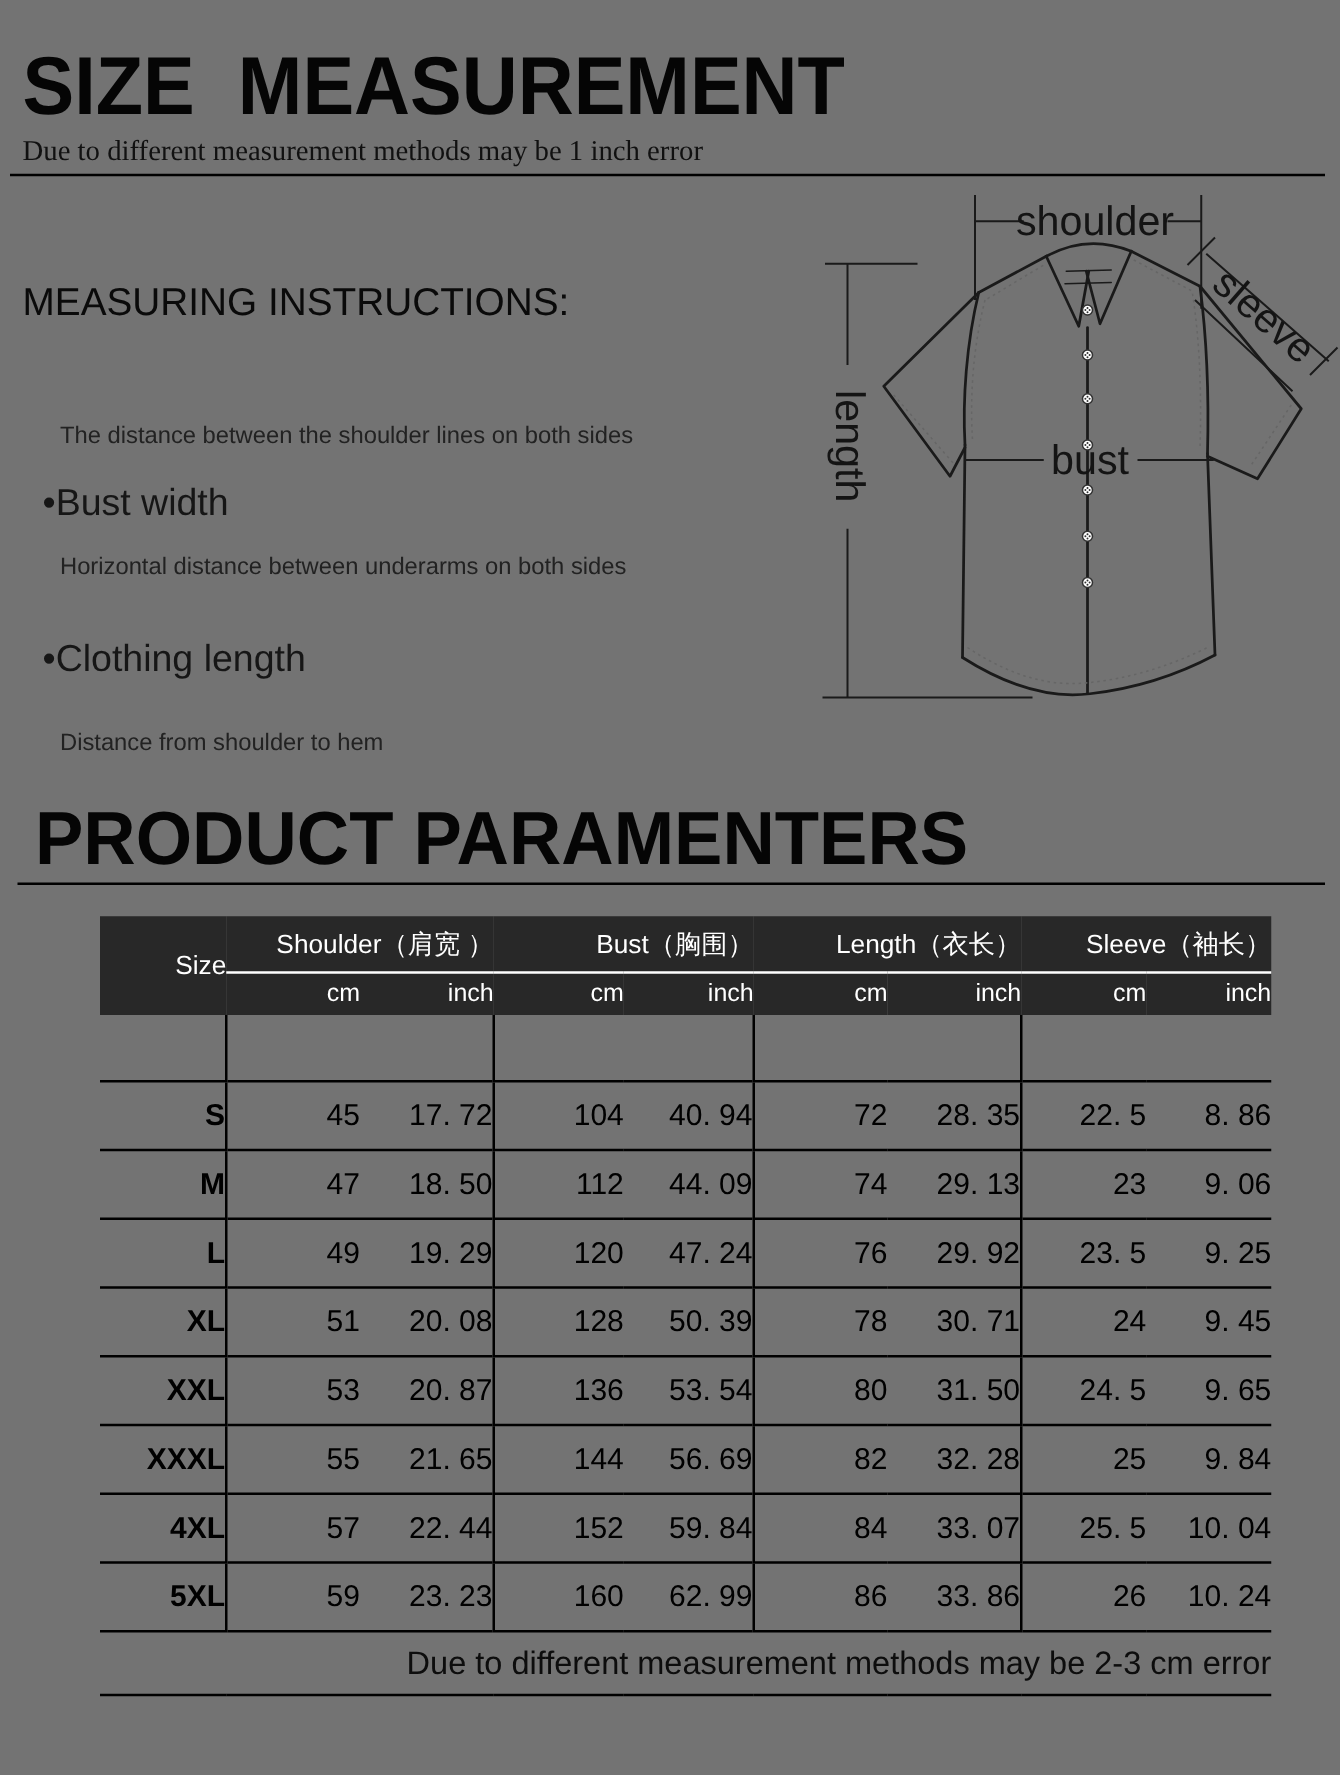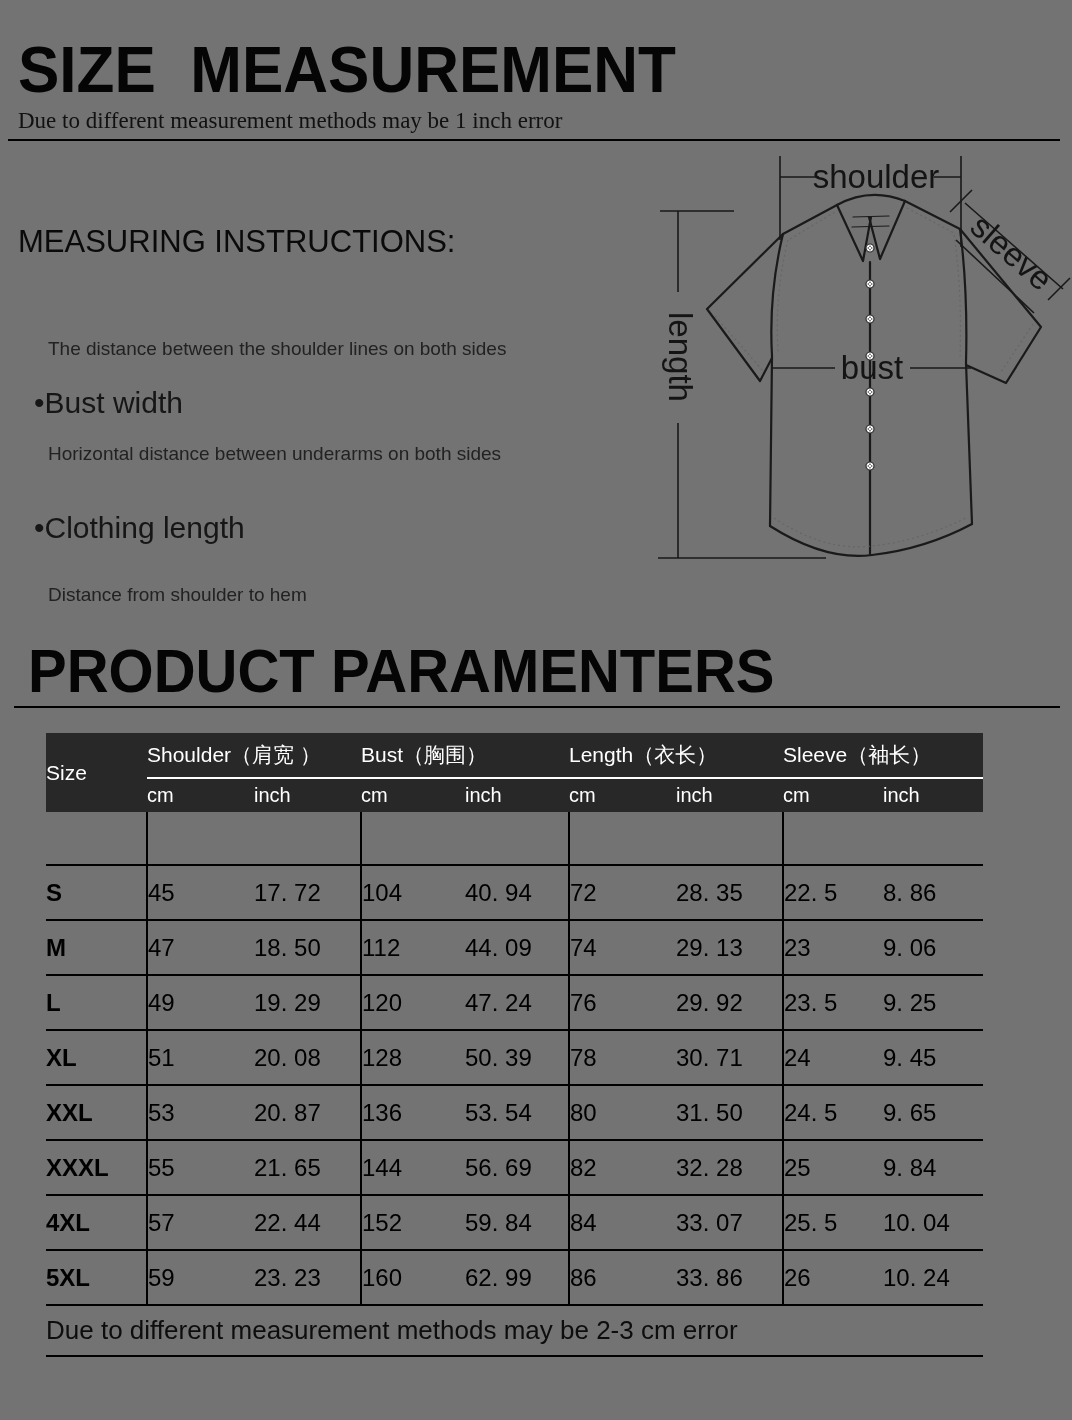--- a/index.html
+++ b/index.html
@@ -20,22 +20,22 @@
   .mi-heading { left:18px; top:224px; font-size:31px; font-weight:normal; color:#0a0a0a; }
   .mi-term { font-size:30px; color:#161616; }
   .mi-desc { font-size:19px; color:#222; }
 
   .pp-heading {
     left:28px; top:636px; font-size:58px; font-weight:bold; color:#050505;
     transform:scaleY(1.04); transform-origin:left top; white-space:pre;
   }
 
   table.size-table {
-    position:absolute; left:46px; top:733px; width:937px;
-    border-collapse:collapse; table-layout:fixed; text-align:left;
+    position:absolute; left:80px; top:733px; width:937px;
+    border-collapse:collapse; table-layout:fixed; text-align:right;
   }
   table.size-table th, table.size-table td { padding:0; }
   thead th {
     background:#282828; color:#fff; font-weight:normal; vertical-align:middle;
   }
   thead tr.grp-row th { height:44px; font-size:21px; }
   thead tr.unit-row th { height:33px; font-size:20px;margin-top:28px; }
   th.grp { border-bottom:2px solid #fff; }
   th.size-h { font-size:23px; }
   tbody td { font-size:24px; vertical-align:middle; }

